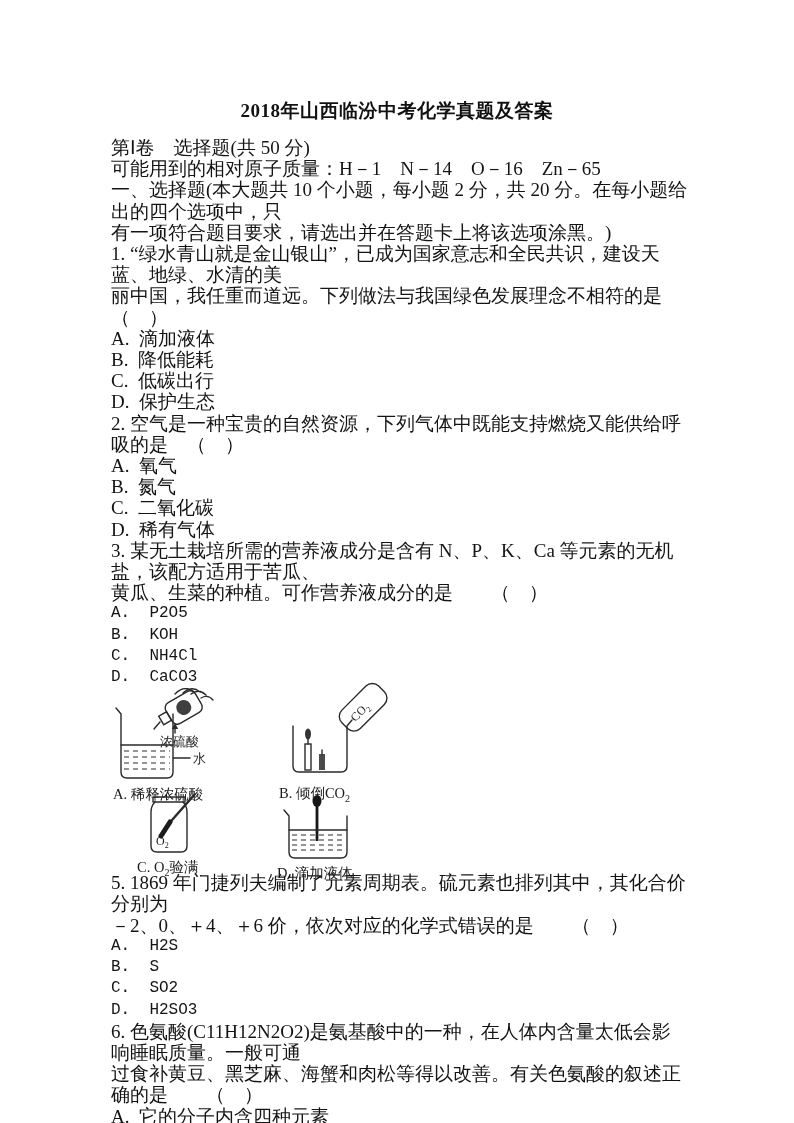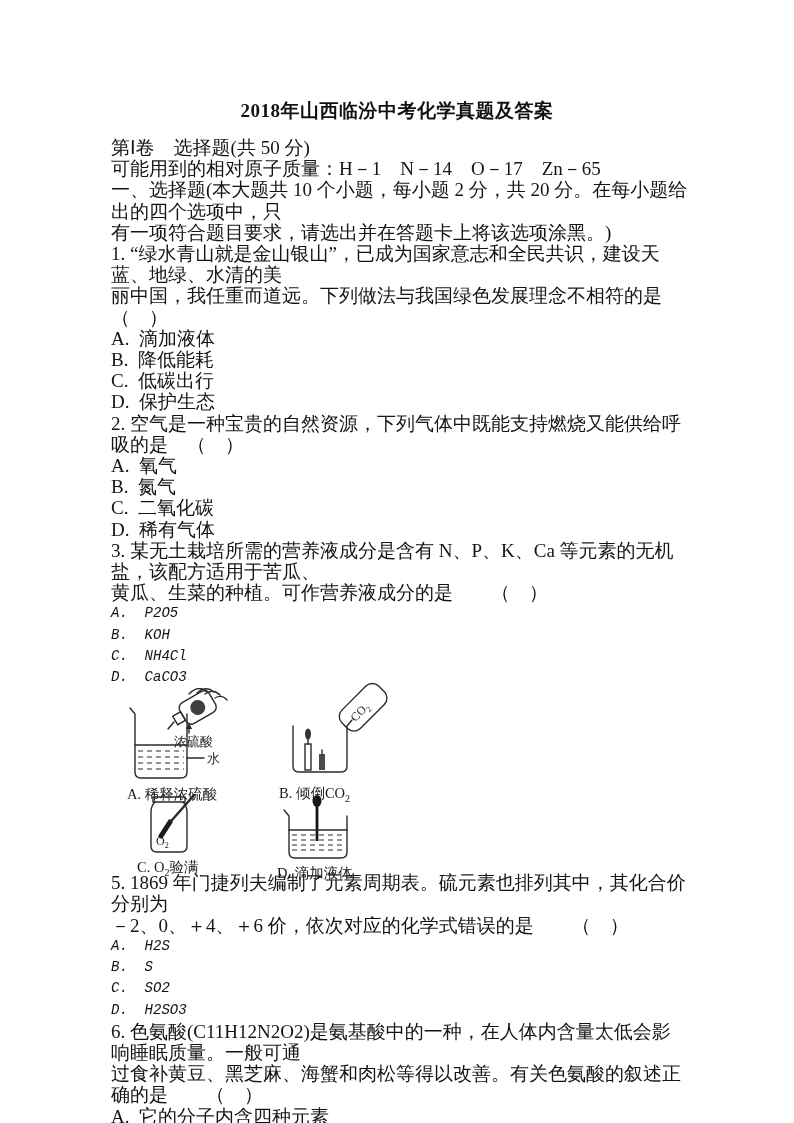--- a/index.html
+++ b/index.html
@@ -25,22 +25,21 @@
     margin: 13px 0 0 111px;
   }
   .line {
     font-size: 19px;
     line-height: 21.2px;
     white-space: pre-wrap;
     color: #141414;
   }
   .mono {
     font-family: "Liberation Mono", monospace;
-    font-size: 14px;
-    font-style: italic;
+    font-size: 16px;
   }
   .figures {
     position: relative;
     height: 184px;
   }
   .fig { position: absolute; }
   .fig svg { display: block; }
   .cap {
     font-size: 14.5px;
     line-height: 17px;
@@ -69,21 +68,21 @@
 </head>
 <body>
 
 <div class="page">
 
   <div class="doc-title">2018年山西临汾中考化学真题及答案</div>
 
   <div class="content">
 
     <div class="line">第Ⅰ卷　选择题(共 50 分)</div>
-    <div class="line">可能用到的相对原子质量：H－1　N－14　O－17　Zn－65</div>
+    <div class="line">可能用到的相对原子质量：H－1　N－14　O－16　Zn－65</div>
     <div class="line">一、选择题(本大题共 10 个小题，每小题 2 分，共 20 分。在每小题给出的四个选项中，只</div>
     <div class="line">有一项符合题目要求，请选出并在答题卡上将该选项涂黑。)</div>
 
     <div class="line">1. “绿水青山就是金山银山”，已成为国家意志和全民共识，建设天蓝、地绿、水清的美</div>
     <div class="line">丽中国，我任重而道远。下列做法与我国绿色发展理念不相符的是　　（　）</div>
     <div class="line">A.  滴加液体</div>
     <div class="line">B.  降低能耗</div>
     <div class="line">C.  低碳出行</div>
     <div class="line">D.  保护生态</div>
 
@@ -96,21 +95,21 @@
     <div class="line">3. 某无土栽培所需的营养液成分是含有 N、P、K、Ca 等元素的无机盐，该配方适用于苦瓜、</div>
     <div class="line">黄瓜、生菜的种植。可作营养液成分的是　　（　）</div>
     <div class="line mono">A.  P2O5</div>
     <div class="line mono">B.  KOH</div>
     <div class="line mono">C.  NH4Cl</div>
     <div class="line mono">D.  CaCO3</div>
 
 
     <div class="figures">
 
-      <div class="fig" style="left:16px; top:0;">
+      <div class="fig" style="left:2px; top:0;">
         <svg width="150" height="95" viewBox="0 0 150 95">
 
           <path class="stroke" d="M8,26 L3,20 M8,26 V84 Q8,90 14,90 H54 Q60,90 60,84 V26"></path>
           <path class="stroke" d="M8,57 H60"></path>
           <path class="dash" d="M11,63 H57 M11,69 H57 M11,75 H57 M11,81 H57"></path>
 
           <g transform="rotate(-30 56 28)">
             <rect class="stroke" x="47" y="23" width="9" height="10"></rect>
             <rect class="stroke" x="56" y="16" width="34" height="24" rx="6"></rect>
             <circle cx="73" cy="28" r="7.5" fill="#3f3f3f"></circle>

